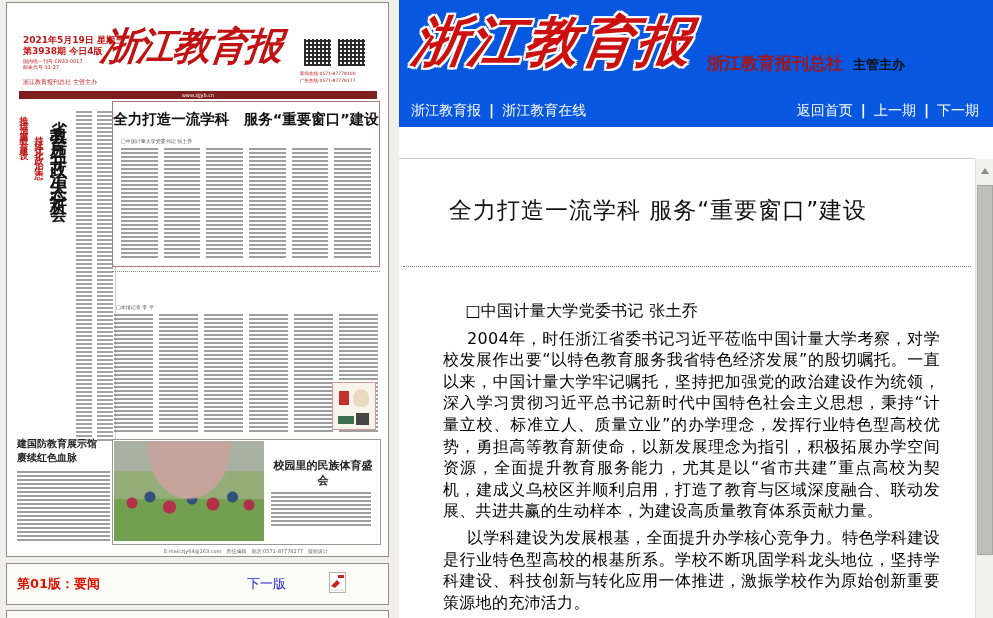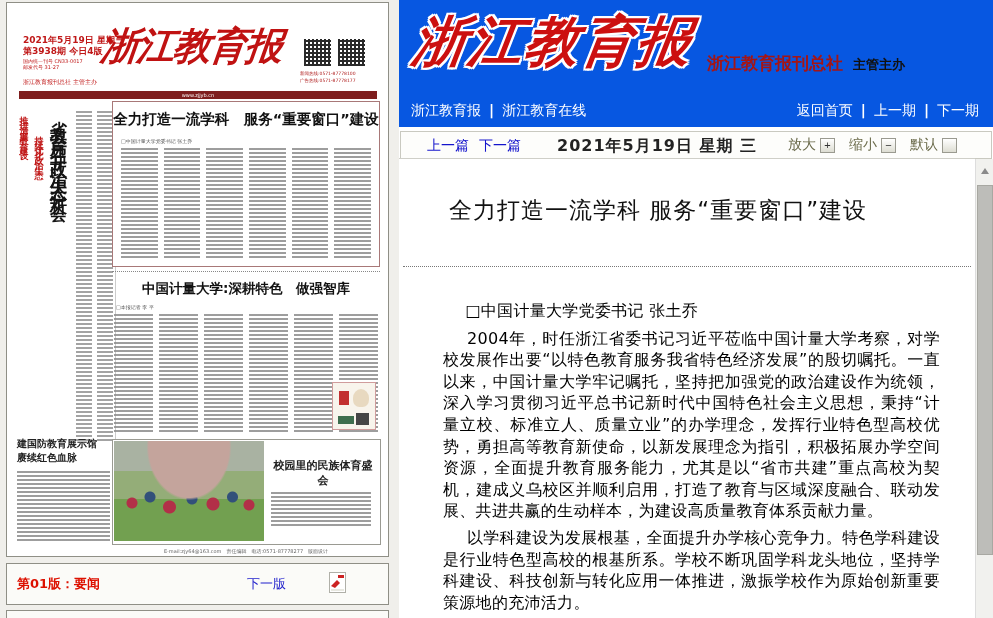--- a/index.html
+++ b/index.html
@@ -172,21 +172,20 @@
           <div class="ftcol"></div>
           <div class="ftcol"></div>
           <div class="ftcol"></div>
           <div class="ftcol"></div>
         </div>
       </div>
 
       <div class="pp-divider"></div>
 
       <div class="pp-feature">
-        <div class="hl">中国计量大学:深耕特色　做强智库</div>
         <div class="by">□本报记者 李 平</div>
         <div class="cols">
           <div class="ftcol"></div>
           <div class="ftcol"></div>
           <div class="ftcol"></div>
           <div class="ftcol"></div>
           <div class="ftcol"></div>
           <div class="ftcol"></div>
         </div>
         <div class="mascot">
@@ -239,33 +238,20 @@
       <div class="nav">
         <div class="nav-l">
           <a>浙江教育报</a><span class="sep">|</span><a>浙江教育在线</a>
         </div>
         <div class="nav-r">
           <a>返回首页</a><span class="sep">|</span><a>上一期</a><span class="sep">|</span><a>下一期</a>
         </div>
       </div>
     </div>
 
-    <div class="toolbar">
-      <a class="tlink t1">上一篇</a>
-      <a class="tlink t2">下一篇</a>
-      <span class="tdate">2021年5月19日 星期 三</span>
-      <span class="tright">
-        <span class="tzlabel" style="margin-left:0;">放大</span>
-          <button class="tbtn">+</button>
-        <span class="tzlabel">缩小</span>
-          <button class="tbtn">−</button>
-        <span class="tzlabel">默认</span>
-          <button class="tbtn"></button>
-      </span>
-    </div>
 
     <div class="article">
       <h1 class="atitle">全力打造一流学科 服务“重要窗口”建设</h1>
       <div class="dots"></div>
       <div class="abody">
         <div class="abyline">□中国计量大学党委书记 张土乔</div>
         <p class="apara">2004年，时任浙江省委书记习近平莅临中国计量大学考察，对学校发展作出要“以特色教育服务我省特色经济发展”的殷切嘱托。一直以来，中国计量大学牢记嘱托，坚持把加强党的政治建设作为统领，深入学习贯彻习近平总书记新时代中国特色社会主义思想，秉持“计量立校、标准立人、质量立业”的办学理念，发挥行业特色型高校优势，勇担高等教育新使命，以新发展理念为指引，积极拓展办学空间资源，全面提升教育服务能力，尤其是以“省市共建”重点高校为契机，建成义乌校区并顺利启用，打造了教育与区域深度融合、联动发展、共进共赢的生动样本，为建设高质量教育体系贡献力量。</p>
         <p class="apara">以学科建设为发展根基，全面提升办学核心竞争力。特色学科建设是行业特色型高校的根基所系。学校不断巩固学科龙头地位，坚持学科建设、科技创新与转化应用一体推进，激振学校作为原始创新重要策源地的充沛活力。</p>
       </div>
     </div>

